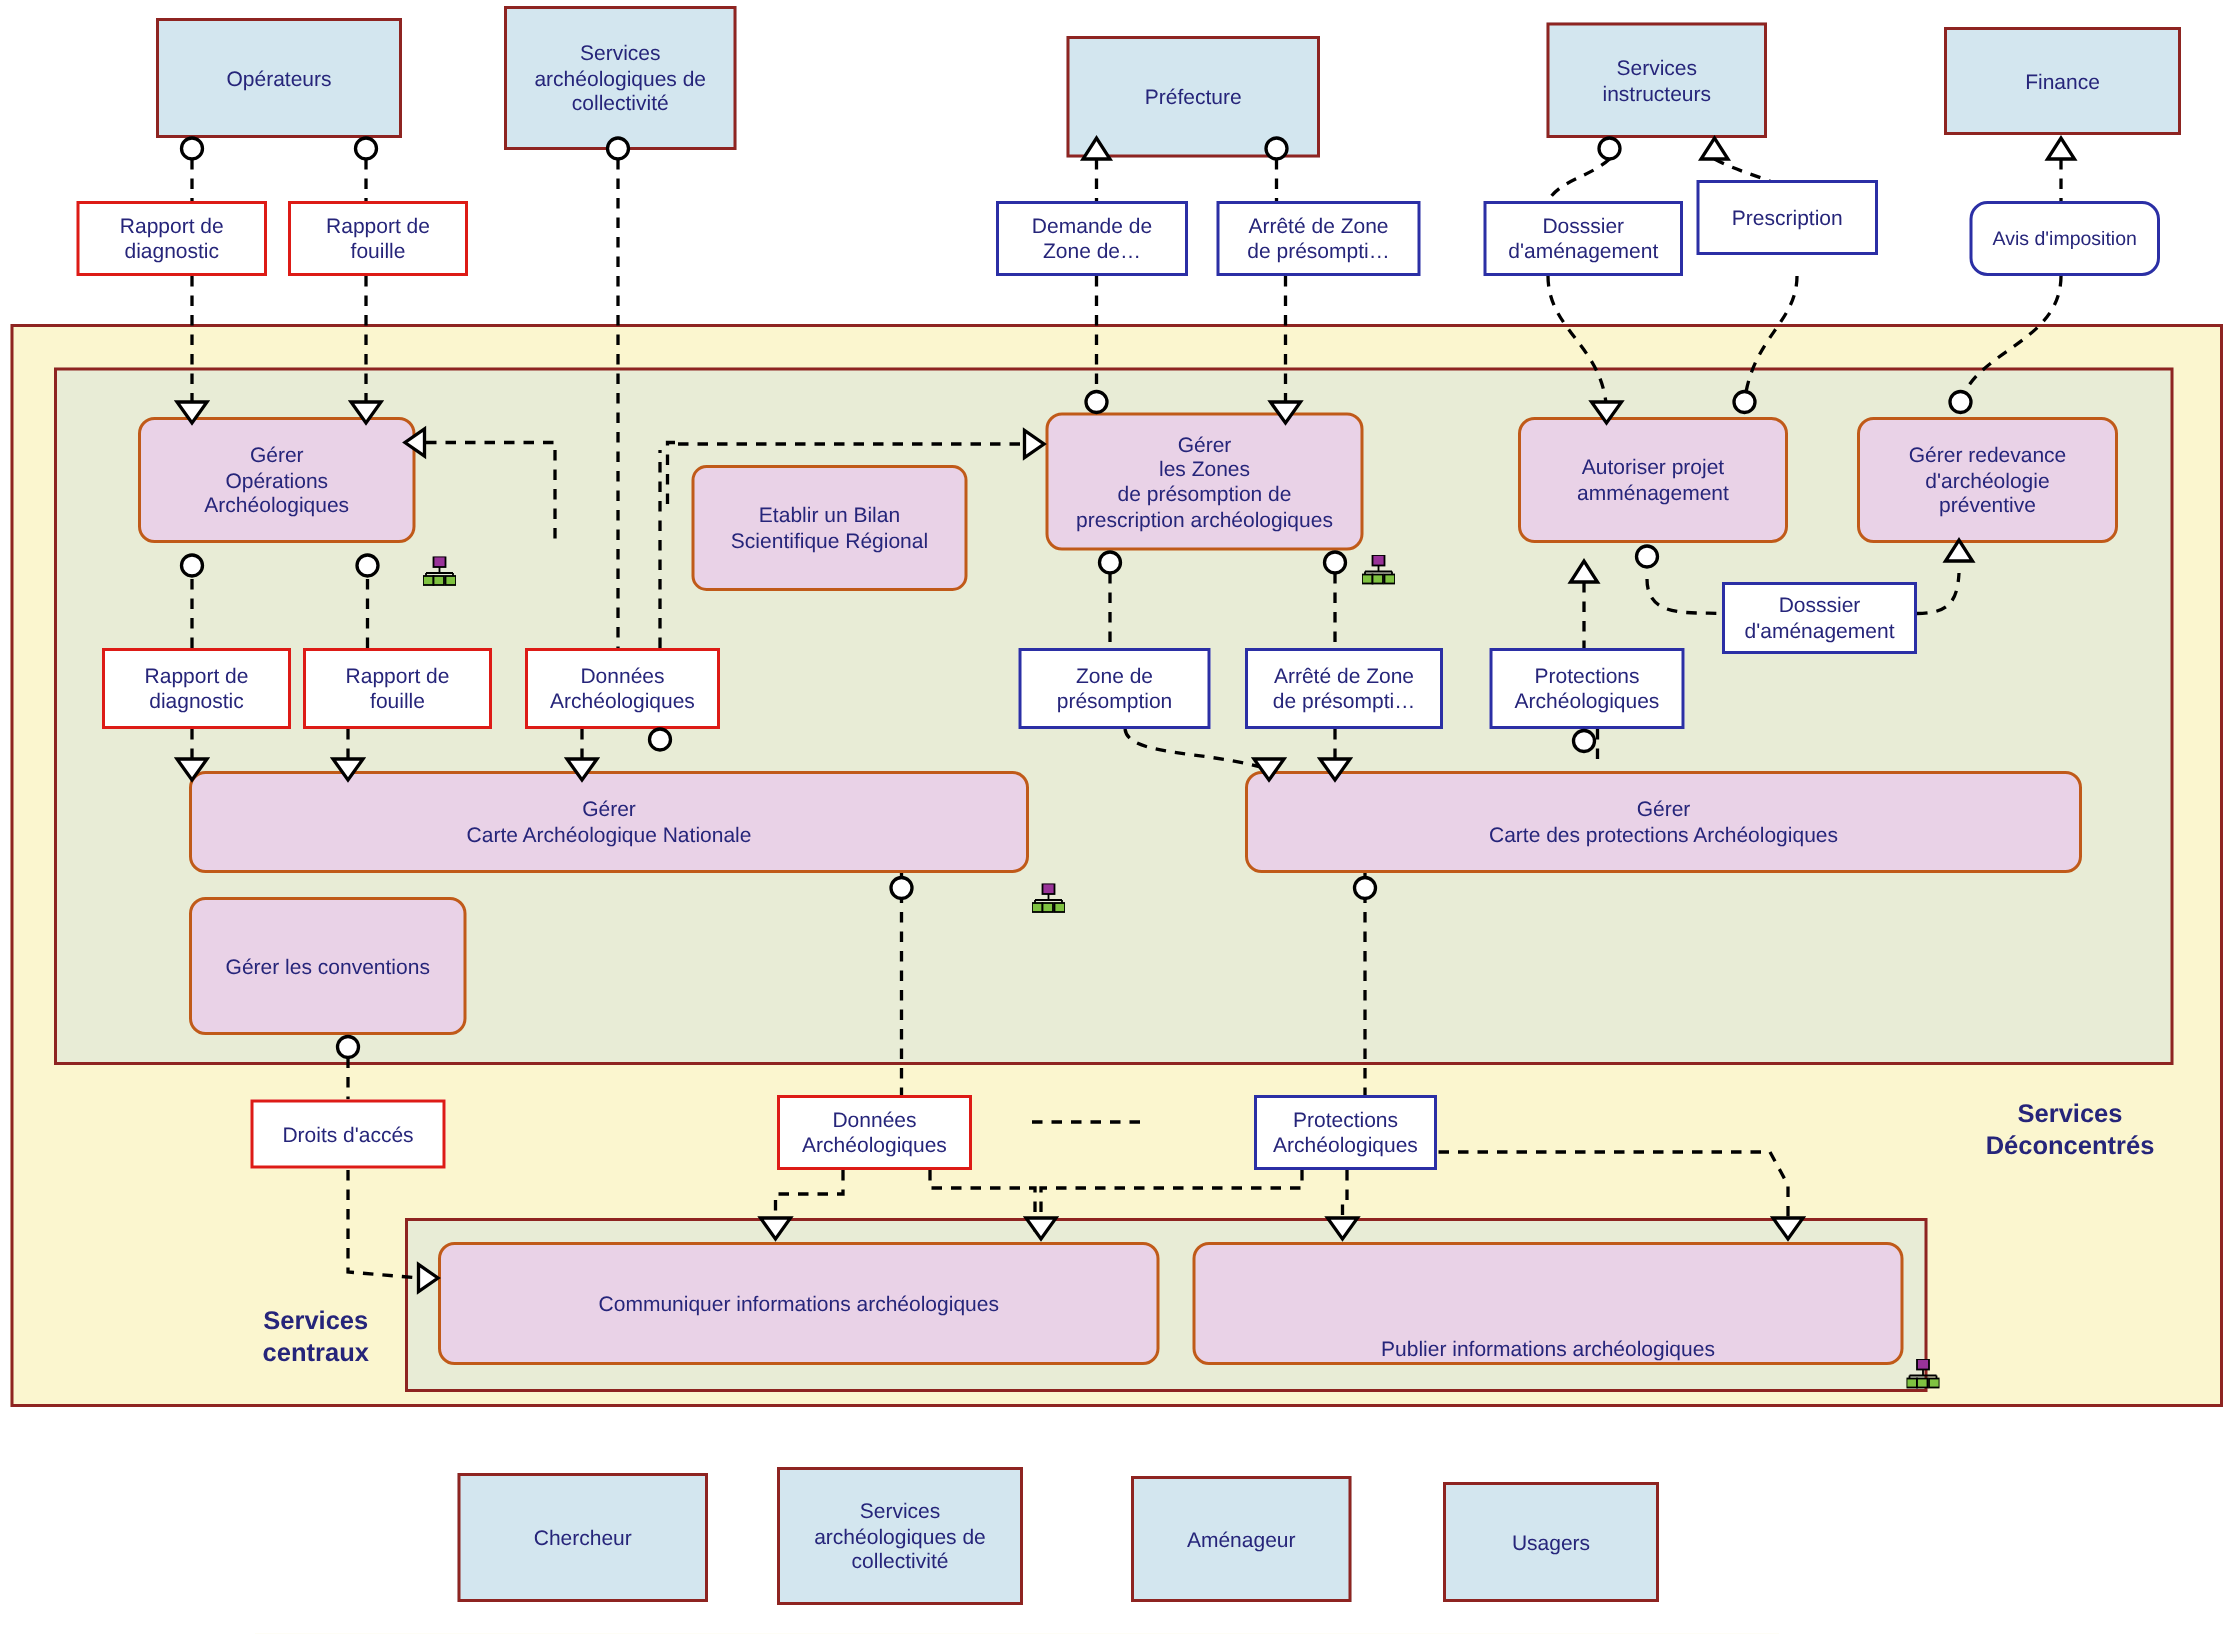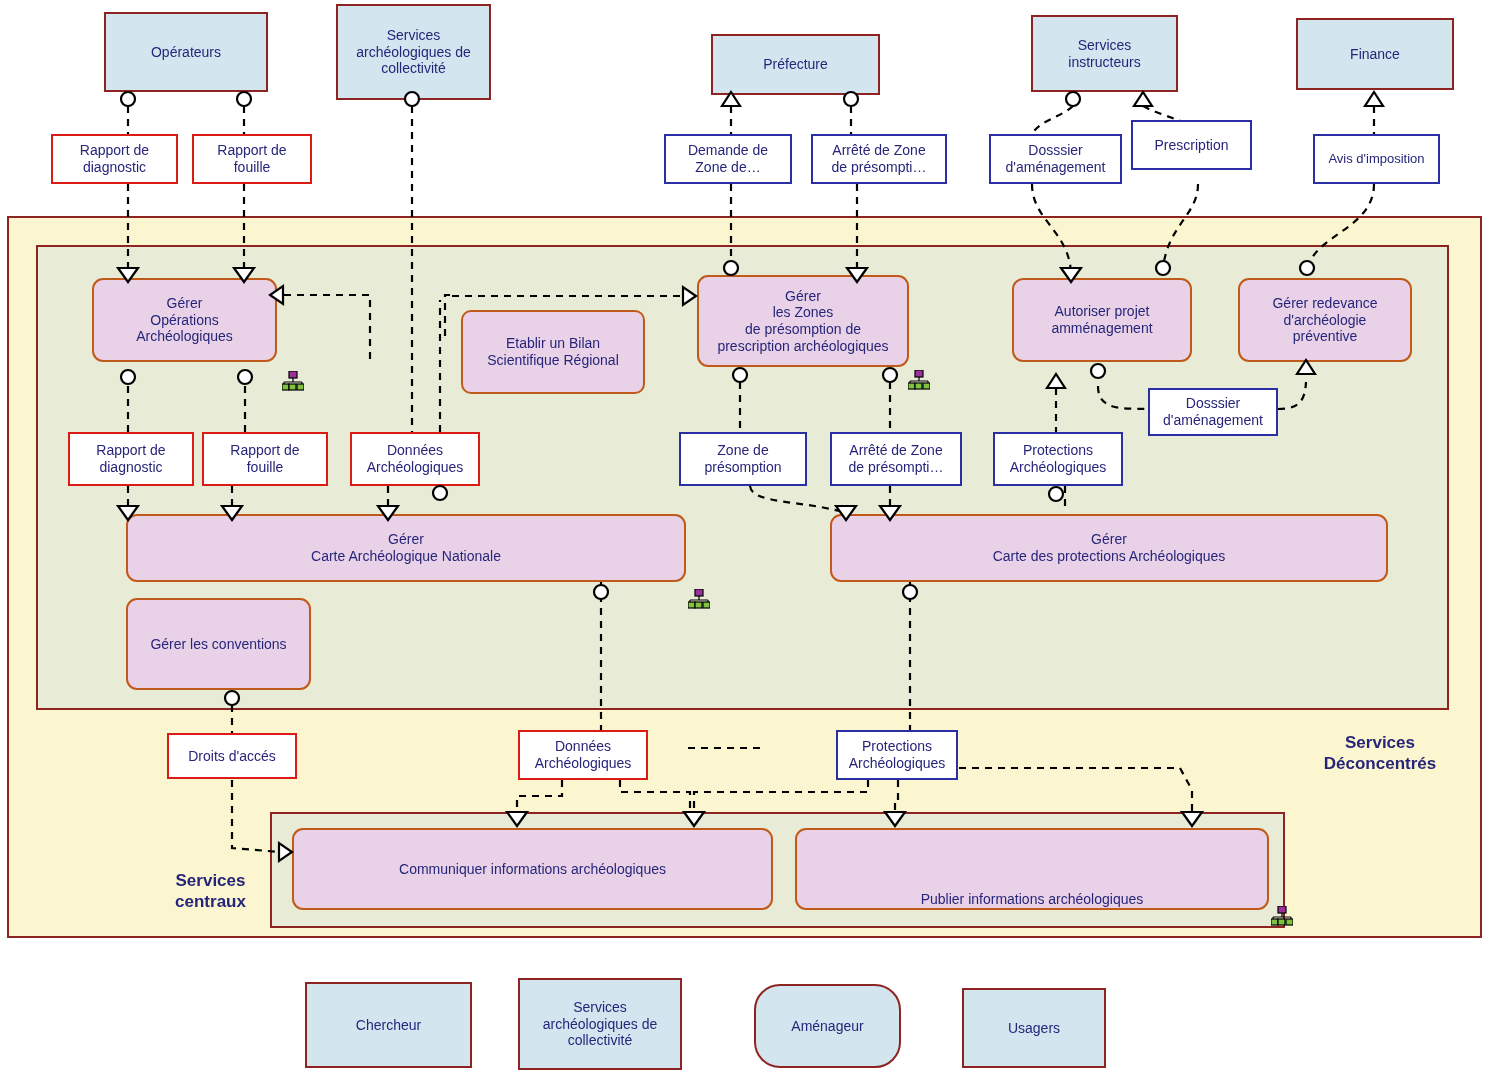--- a/index.html
+++ b/index.html
@@ -218,21 +218,21 @@
   <div class="node actor" style="left:104px; top:12px; width:164px; height:80px;">
     <span>Opérateurs</span>
   </div>
 
   <div class="node actor" style="left:336px; top:4px; width:155px; height:96px;">
     <span style="white-space:pre-line">Services
 archéologiques de
 collectivité</span>
   </div>
 
-  <div class="node actor" style="left:711px; top:34px; width:169px; height:61px;text-align:right;">
+  <div class="node actor" style="left:711px; top:24px; width:169px; height:81px;text-align:right;">
     <span>Préfecture</span>
   </div>
 
   <div class="node actor" style="left:1031px; top:15px; width:147px; height:77px;">
     <span style="white-space:pre-line">Services
 instructeurs</span>
   </div>
 
   <div class="node actor" style="left:1296px; top:18px; width:158px; height:72px;">
     <span>Finance</span>
@@ -260,21 +260,21 @@
 
   <div class="node doc-blue" style="left:989px; top:134px; width:133px; height:50px;">
     <span style="white-space:pre-line">Dosssier
 d'aménagement</span>
   </div>
 
   <div class="node doc-blue" style="left:1131px; top:120px; width:121px; height:50px;">
     <span>Prescription</span>
   </div>
 
-  <div class="node doc-blue" style="left:1313px; top:134px; width:127px; height:50px;">
+  <div class="node doc-blue" style="left:1313px; top:134px; width:127px; height:50px;border-radius:12px;">
     <span style="font-size:13px;">Avis d'imposition</span>
   </div>
 
   <div class="node proc" style="left:92px; top:278px; width:185px; height:84px;">
     <span style="white-space:pre-line">Gérer
 Opérations
 Archéologiques</span>
   </div>
 
   <div class="node proc" style="left:461px; top:310px; width:184px; height:84px;border-radius:10px;">
@@ -384,21 +384,21 @@
   <div class="node actor" style="left:305px; top:982px; width:167px; height:86px;">
     <span>Chercheur</span>
   </div>
 
   <div class="node actor" style="left:518px; top:978px; width:164px; height:92px;">
     <span style="white-space:pre-line">Services
 archéologiques de
 collectivité</span>
   </div>
 
-  <div class="node actor" style="left:754px; top:984px; width:147px; height:84px;border-radius:26px;">
+  <div class="node actor" style="left:754px; top:984px; width:147px; height:84px;">
     <span>Aménageur</span>
   </div>
 
   <div class="node actor" style="left:962px; top:988px; width:144px; height:80px;">
     <span>Usagers</span>
   </div>
 
   <svg class="wires wires-top" viewBox="0 0 1492 1089">
 
     <g class="solidmark">

